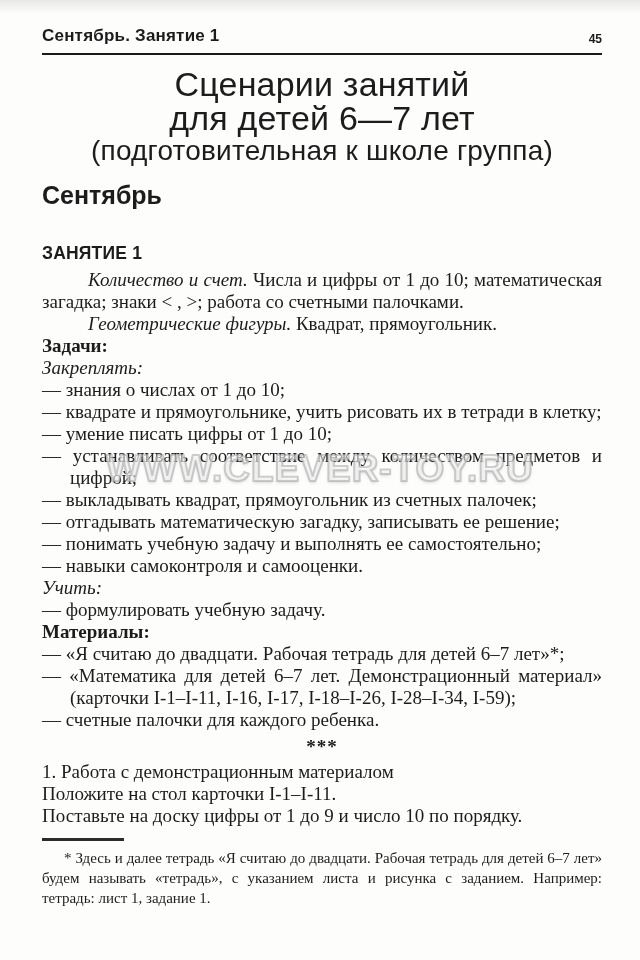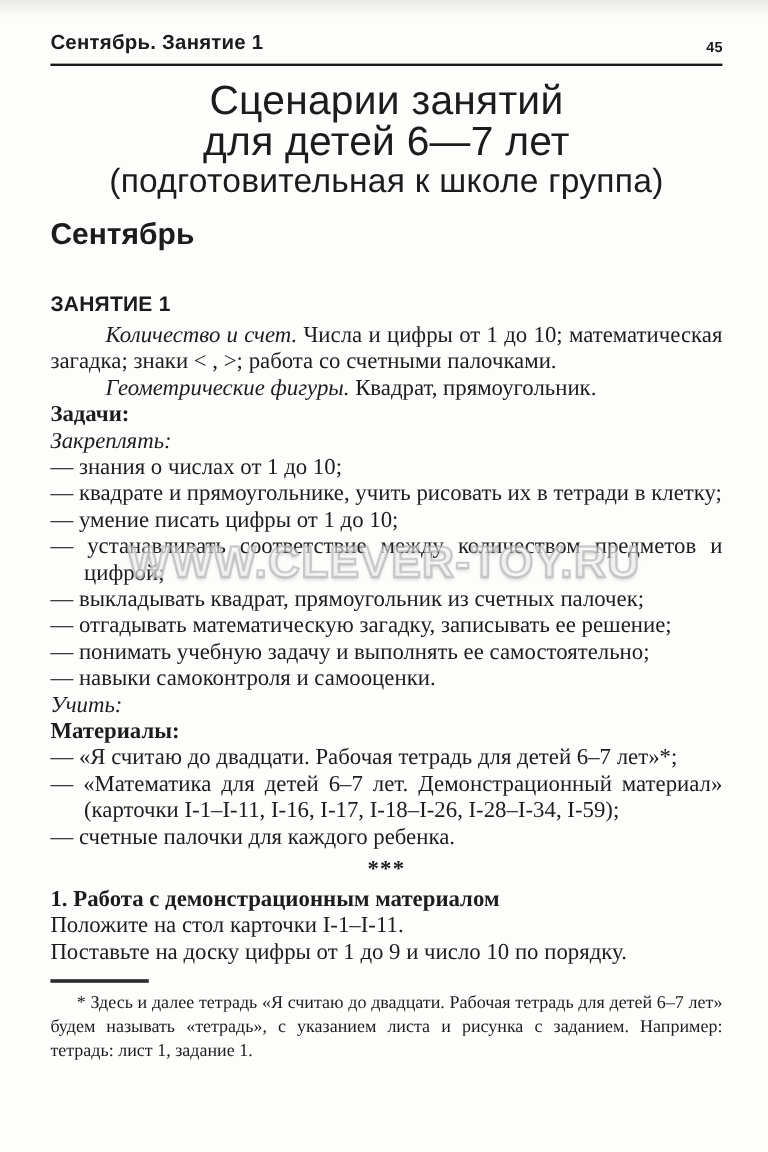--- a/index.html
+++ b/index.html
@@ -60,21 +60,21 @@
   .body-text { margin-top: 5px; font-size: 19px; line-height: 22px; text-align: justify; }
   .para-indent { text-indent: 46px; margin: 0; }
   .ital { font-style: italic; }
   .bold-label { font-weight: 700; margin: 0; }
   .ital-label { font-style: italic; margin: 0; }
   .dash-item { margin: 0; padding-left: 28px; text-indent: -28px; }
   .stars {
     text-align: center; font-weight: 700; font-size: 19px;
     margin: 5px 0 3px 0; letter-spacing: 1px; text-indent: 0;
   }
-  .sect-heading { font-weight: 700; margin: 0; }
+  .sect-heading { font-weight: 400; margin: 0; }
   .plain-para { margin: 0; }
 
   
   .footnote-block { margin-top: 11px; }
   .footnote-rule {
     width: 82px; height: 0;
     border-top: 3px solid #2b2b2b;
     margin: 0 0 7px 0;
   }
   .footnote-text {
@@ -129,20 +129,21 @@
       <p class="dash-item">— знания о числах от 1 до 10;</p>
       <p class="dash-item">— квадрате и прямоугольнике, учить рисовать их в тетради в клетку;</p>
       <p class="dash-item">— умение писать цифры от 1 до 10;</p>
       <p class="dash-item">— устанавливать соответствие между количеством предметов и цифрой;</p>
       <p class="dash-item">— выкладывать квадрат, прямоугольник из счетных палочек;</p>
       <p class="dash-item">— отгадывать математическую загадку, записывать ее решение;</p>
       <p class="dash-item">— понимать учебную задачу и выполнять ее самостоятельно;</p>
       <p class="dash-item">— навыки самоконтроля и самооценки.</p>
 
       <p class="ital-label">Учить:</p>
+      <p class="dash-item">— формулировать учебную задачу.</p>
 
       <p class="bold-label">Материалы:</p>
       <p class="dash-item">— «Я считаю до двадцати. Рабочая тетрадь для детей 6–7 лет»*;</p>
       <p class="dash-item">— «Математика для детей 6–7 лет. Демонстрационный материал» (карточки I-1–I-11, I-16, I-17, I-18–I-26, I-28–I-34, I-59);</p>
       <p class="dash-item">— счетные палочки для каждого ребенка.</p>
 
       <p class="stars">***</p>
 
       <p class="sect-heading">1. Работа с демонстрационным материалом</p>
       <p class="plain-para">Положите на стол карточки I-1–I-11.</p>

